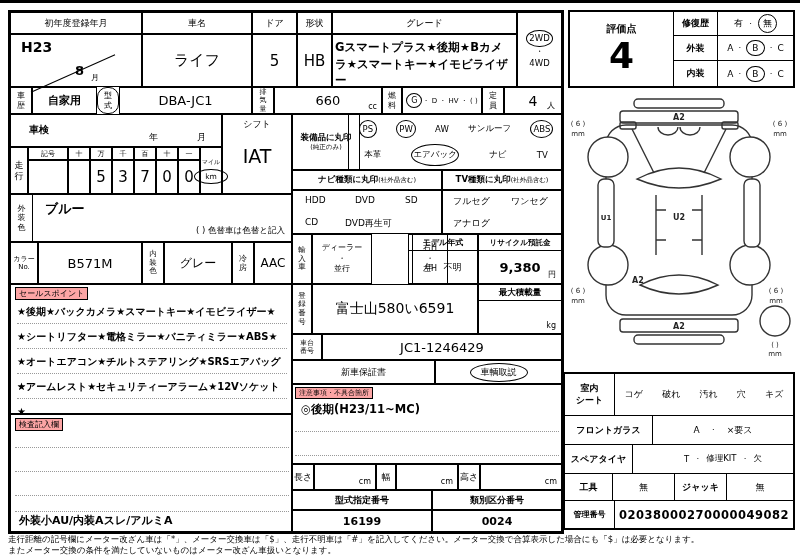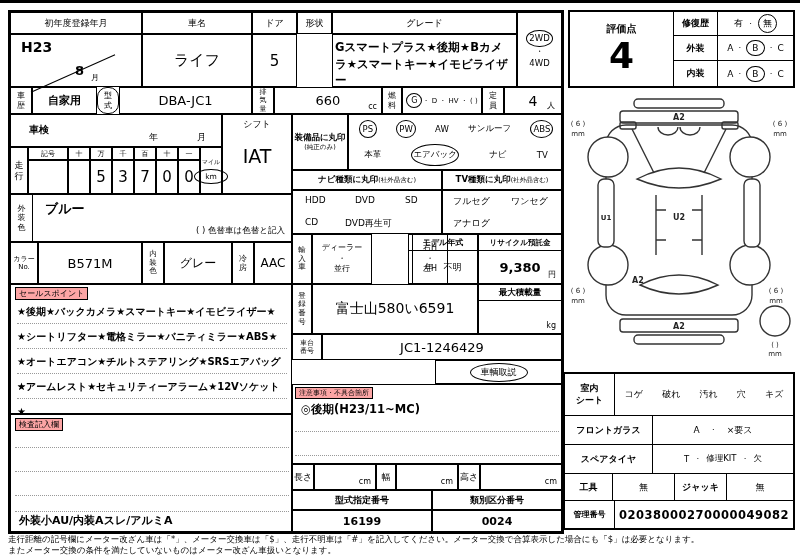--- a/index.html
+++ b/index.html
@@ -30,20 +30,21 @@
       <span class="n b" style="left:10px;top:4px;font-size:14px;">H23</span>
       <div class="n" style="left:16px;top:38px;width:92px;border-top:1px solid #000;transform:rotate(-24deg);"></div>
       <span class="n b" style="left:64px;top:28px;font-size:13px;">8</span>
       <span class="n" style="left:80px;top:37px;font-size:8px;">月</span>
     </div>
     <div class="c ctr" style="left:132px;top:0;width:110px;height:22px;font-size:9px;">車名</div>
     <div class="c ctr" style="left:132px;top:22px;width:110px;height:53px;font-size:15px;">ライフ</div>
     <div class="c ctr" style="left:242px;top:0;width:45px;height:22px;font-size:9px;">ドア</div>
     <div class="c ctr" style="left:242px;top:22px;width:45px;height:53px;font-size:15px;">5</div>
     <div class="c ctr" style="left:287px;top:0;width:35px;height:22px;font-size:9px;">形状</div>
+    <div class="c ctr" style="left:287px;top:22px;width:35px;height:53px;font-size:15px;">HB</div>
     <div class="c ctr" style="left:322px;top:0;width:185px;height:22px;font-size:9px;">グレード</div>
     <div class="c b" style="left:322px;top:22px;width:185px;height:53px;font-size:11.5px;line-height:1.45;padding:4px 2px;">Gスマートプラス★後期★Bカメラ★スマートキー★イモビライザー</div>
     <div class="c col" style="left:507px;top:0;width:45px;height:75px;line-height:1.3;">
       <span class="circ" style="font-size:8.5px;padding:2px 2px;">2WD</span>
       <span style="font-size:8px;">・</span>
       <span style="font-size:8.5px;">4WD</span>
     </div>
 
     <div class="c ctr" style="left:0;top:75px;width:22px;height:27px;">
         <span class="vlab" style="font-size:8px;">車歴</span>
@@ -139,21 +140,21 @@
 
     <div class="c" style="left:0;top:402px;width:282px;height:118px;">
       <span class="tag" style="left:4px;top:3px;">検査記入欄</span>
       <div class="dotl" style="left:4px;top:32px;width:274px;"></div>
       <div class="dotl" style="left:4px;top:56px;width:274px;"></div>
       <div class="dotl" style="left:4px;top:80px;width:274px;"></div>
       <div class="dotl" style="left:4px;top:96px;width:274px;"></div>
       <div class="n b" style="left:8px;bottom:3px;font-size:11px;">外装小AU/内装Aスレ/アルミA</div>
     </div>
 
-    <div class="c col" style="left:282px;top:102px;width:56px;height:56px;text-align:center;">
+    <div class="c col" style="left:282px;top:102px;width:68px;height:56px;text-align:center;">
       <div class="b" style="font-size:8.5px;line-height:1.2;">装備品に丸印</div>
       <div style="font-size:6.5px;">(純正のみ)</div>
     </div>
     <div class="c" style="left:338px;top:102px;width:214px;height:56px;">
       <div class="n ctr" style="left:0;top:4px;width:214px;height:20px;justify-content:space-around;font-size:8.5px;">
         <span class="circ" style="padding:3px 3px;">PS</span>
         <span class="circ" style="padding:3px 2px;">PW</span>
         <span>AW</span>
         <span>サンルーフ</span>
         <span class="circ" style="padding:3px 2px;">ABS</span>
@@ -220,20 +221,21 @@
     <div class="c" style="left:468px;top:272px;width:84px;height:50px;">
       <div class="n ctr b" style="left:0;top:0;width:82px;height:16px;font-size:8.5px;border-bottom:1px solid #000;">最大積載量</div>
       <span class="n" style="right:5px;bottom:3px;font-size:8px;">kg</span>
     </div>
 
     <div class="c ctr" style="left:282px;top:322px;width:30px;height:26px;">
         <span style="display:inline-block;width:16px;font-size:7px;line-height:1.2;word-break:break-all;text-align:center;">車台番号</span>
       </div>
     <div class="c ctr" style="left:312px;top:322px;width:240px;height:26px;font-size:13px;">JC1-1246429</div>
 
+    <div class="c ctr" style="left:282px;top:348px;width:143px;height:24px;font-size:9px;">新車保証書</div>
     <div class="c ctr" style="left:425px;top:348px;width:127px;height:24px;">
       <span class="circ" style="font-size:9px;padding:2px 10px;">車輌取説</span>
     </div>
 
     <div class="c" style="left:282px;top:372px;width:270px;height:80px;">
       <span class="tag" style="left:2px;top:2px;font-size:7px;">注意事項・不具合箇所</span>
       <div class="n b" style="left:8px;top:17px;font-size:11.5px;">◎後期(H23/11~MC)</div>
       <div class="dotl" style="left:2px;top:46px;width:264px;"></div>
       <div class="dotl" style="left:2px;top:70px;width:264px;"></div>
     </div>
@@ -352,21 +354,21 @@
     </div>
     <div class="n" style="left:0;top:42px;width:228px;height:29px;border-bottom:1px solid #000;">
       <div class="n ctr b" style="left:0;top:0;width:88px;height:28px;border-right:1px solid #000;font-size:9px;">フロントガラス</div>
       <div class="n ctr" style="left:88px;top:0;width:140px;height:28px;font-size:9px;gap:10px;">
         <span>A</span>
         <span style="font-size:7px;">・</span>
         <span>×要ス</span>
       </div>
     </div>
     <div class="n" style="left:0;top:71px;width:228px;height:29px;border-bottom:1px solid #000;">
-      <div class="n ctr b" style="left:0;top:0;width:88px;height:28px;border-right:1px solid #000;font-size:9px;">スペアタイヤ</div>
+      <div class="n ctr b" style="left:0;top:0;width:68px;height:28px;border-right:1px solid #000;font-size:9px;">スペアタイヤ</div>
       <div class="n ctr" style="left:88px;top:0;width:140px;height:28px;font-size:8.5px;gap:5px;">
         <span>T</span>
         <span style="font-size:7px;">・</span>
         <span>修理KIT</span>
         <span style="font-size:7px;">・</span>
         <span>欠</span>
       </div>
     </div>
     <div class="n" style="left:0;top:100px;width:228px;height:27px;border-bottom:1px solid #000;">
       <div class="n ctr b" style="left:0;top:0;width:48px;height:26px;border-right:1px solid #000;font-size:9px;">工具</div>

